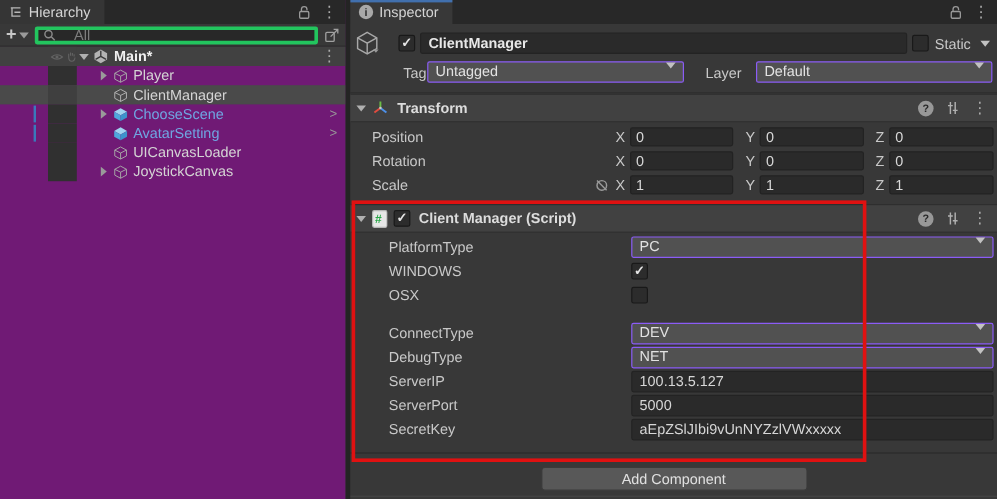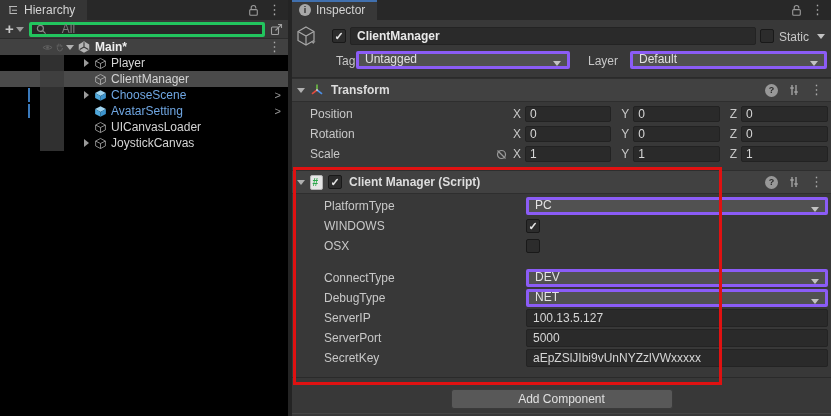--- a/index.html
+++ b/index.html
@@ -18,26 +18,26 @@
   .tab.unfocused { background:#353535; }
   .tab.focused { background:#383838; }
   .tab.focused::before { content:""; position:absolute; top:0; left:0; right:0; height:2px; background:#4170AE; }
   .tabbar-right { margin-left:auto; display:flex; align-items:center; gap:9px; padding-right:7px; }
   .kebab { color:#ABABAB; font-size:13px; line-height:10px; }
   .fold-open { width:0; height:0; border-left:4px solid transparent; border-right:4px solid transparent; border-top:5px solid #B0B0B0; }
   .fold-closed { width:0; height:0; border-top:4px solid transparent; border-bottom:4px solid transparent; border-left:5px solid #9A9A9A; }
   .fold-slot { width:12px; display:flex; justify-content:center; align-items:center; flex:none; }
   .dd-arrow { width:0; height:0; border-left:4px solid transparent; border-right:4px solid transparent; border-top:5px solid #C2C2C2; flex:none; }
   .checkbox { width:14px; height:14px; background:#2C2C2C; border:1px solid #191919; border-radius:2px; display:flex; align-items:center; justify-content:center; color:#E4E4E4; font-size:11px; font-weight:bold; line-height:11px; flex:none; }
-  .dropdown { height:18px; background:#515151; border:3px solid #8b5cf6; border-radius:2px; display:flex; align-items:flex-end; padding:0 6px; color:#E2E2E2; }
+  .dropdown { height:18px; background:#515151; border:1px solid #8b5cf6; border-radius:2px; display:flex; align-items:flex-start; padding:0 6px; color:#E2E2E2; }
   .dropdown .dd-arrow { margin-left:auto; }
   .textfield { height:18px; background:#2A2A2A; border:1px solid #232323; border-radius:2px; display:flex; align-items:center; padding:0 6px; color:#D6D6D6; }
   .circle-ic { width:12px; height:12px; border-radius:50%; background:#A8A8A8; color:#2A2A2A; font-size:9px; font-weight:bold; display:flex; align-items:center; justify-content:center; line-height:12px; }
   
-  #hier { position:absolute; left:0; top:0; width:288px; height:416px; background:#000000; }
+  #hier { position:absolute; left:0; top:0; width:288px; height:416px; background:#701a75; }
   #hier-toolbar { position:absolute; top:20px; left:0; right:0; height:19px; display:flex; align-items:center; gap:5px; padding:0 5px; background:#383838; border-bottom:1px solid #2C2C2C; }
   .plus-btn { display:flex; align-items:center; gap:2px; color:#C8C8C8; font-size:15px; font-weight:bold; line-height:14px; }
   .search-box { flex:1; height:15px; background:#282828; border:3px solid #22c55e; border-radius:2px; display:flex; align-items:center; gap:15px; padding:0 4px; color:#7E7E7E; }
   #hier-rows { position:absolute; top:39px; left:0; right:0; }
   .hrow { height:16px; display:flex; align-items:center; position:relative;padding-left:40px; }
   .gutter-cell { width:24px; height:16px; background:#303030; flex:none; display:flex; align-items:center; gap:2px; padding-left:2px; }
   .hrow.scene { background:#414141; }
   .hrow.scene .gutter-cell { background:#414141; }
   .hrow.selected { background:#4A4A4A; }
   .hrow.selected .gutter-cell { background:#3F3F3F; }

